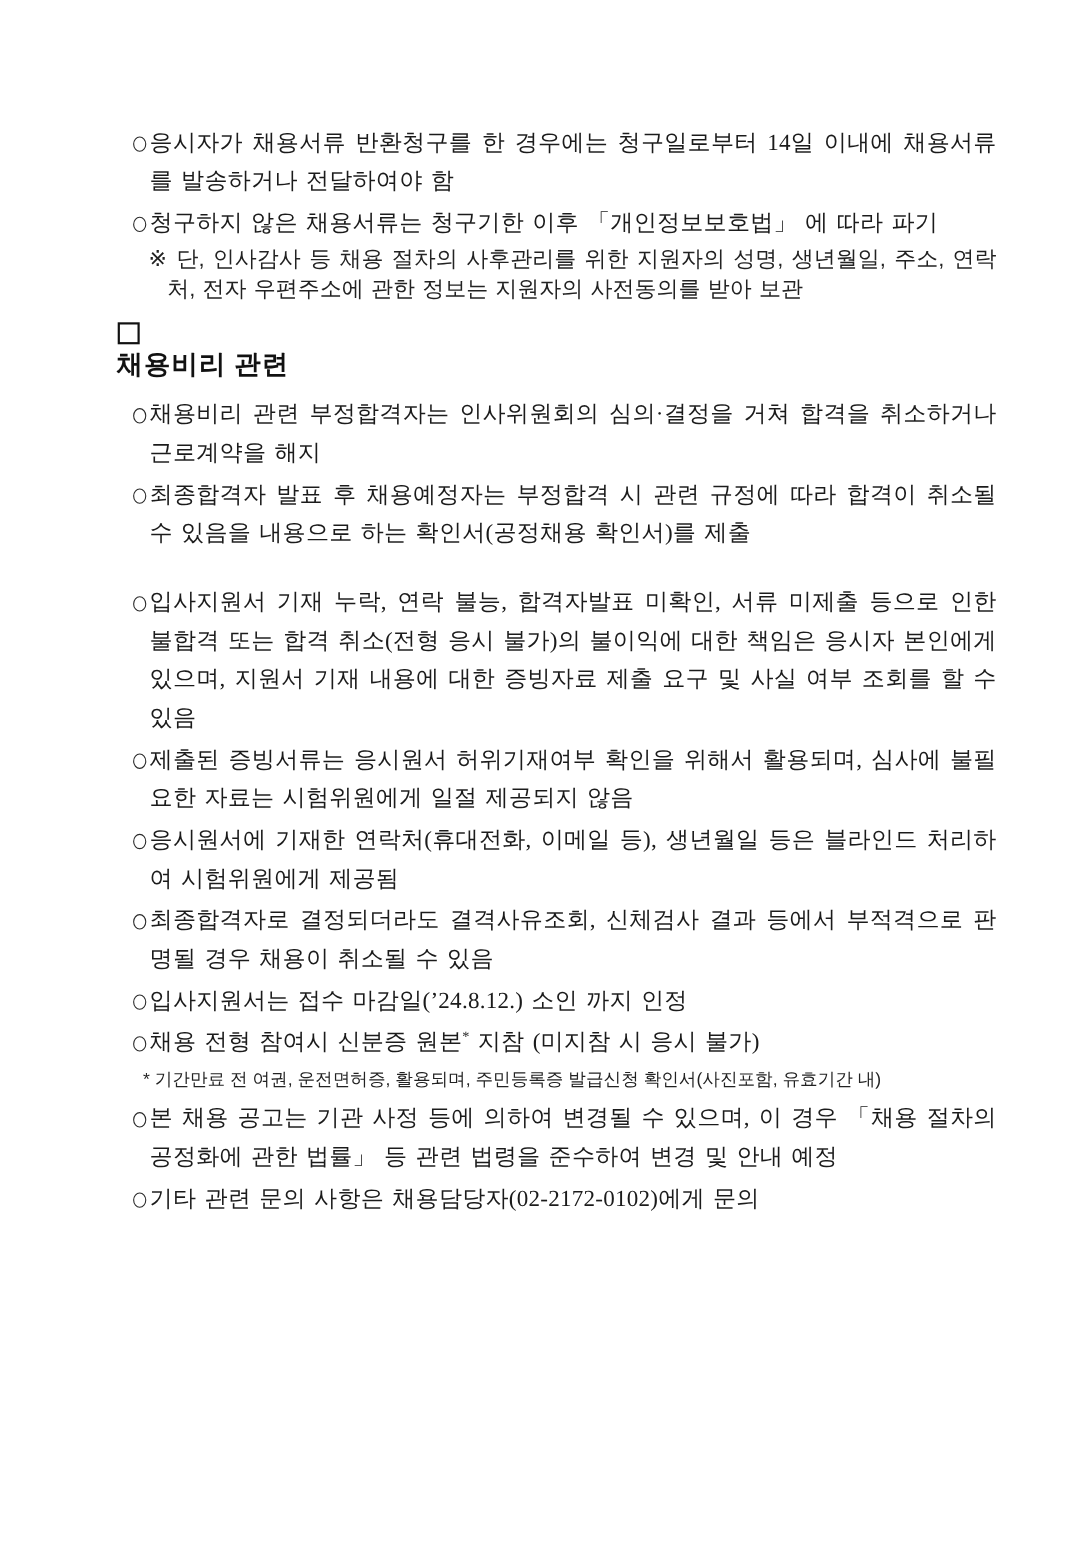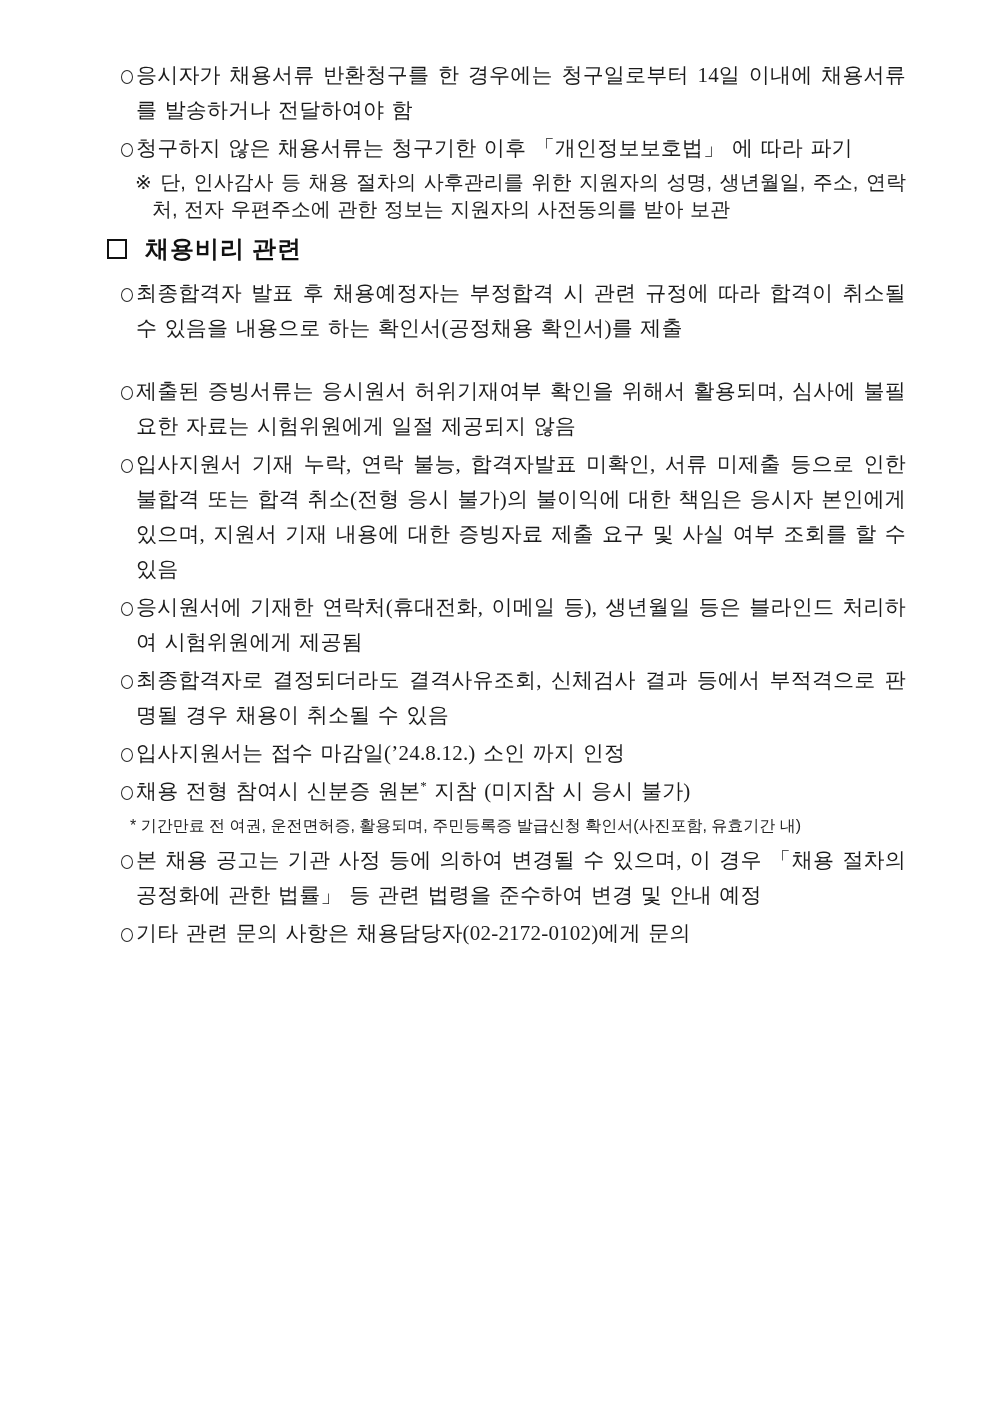--- a/index.html
+++ b/index.html
@@ -11,21 +11,21 @@
     width: 992px;
     height: 1403px;
     overflow: hidden;
     color: #1b1b1b;
     font-family: "Liberation Serif", "DejaVu Serif", serif;
   }
   .page {
     box-sizing: border-box;
     width: 992px;
     height: 1403px;
-    padding: 58px 86px 40px 106px;
+    padding: 112px 86px 40px 106px;
   }
   
   .bullet {
     display: flex;
     align-items: flex-start;
     margin: 0 0 3px 0;
   }
   .marker {
     flex: 0 0 30px;
     box-sizing: border-box;
@@ -76,20 +76,21 @@
     color: #222222;
     white-space: nowrap;
   }
   
   .section { margin-top: 7px; }
   .section.gap-large { margin-top: 28px; }
   .section-header {
     display: flex;
     align-items: flex-start;
     margin: 0 0 8px 0;
+    flex-direction: column;
   }
   .sq {
     flex: 0 0 auto;
     display: inline-block;
     box-sizing: border-box;
     width: 20px;
     height: 20px;
     margin: 9px 18px 0 1px;
     border: 2.4px solid #111111;
     background: transparent;
@@ -119,39 +120,43 @@
   </div>
 
   <p class="note">※ 단, 인사감사 등 채용 절차의 사후관리를 위한 지원자의 성명, 생년월일, 주소, 연락처, 전자 우편주소에 관한 정보는 지원자의 사전동의를 받아 보관</p>
 
   <div class="section">
     <div class="section-header">
       <span class="sq"></span>
       <h2 class="section-title">채용비리 관련</h2>
     </div>
 
+    <div class="bullet">
+      <span class="marker"><i class="circle"></i></span>
+      <p class="btext">채용비리 관련 부정합격자는 인사위원회의 심의·결정을 거쳐 합격을 취소하거나 근로계약을 해지</p>
+    </div>
 
     <div class="bullet">
       <span class="marker"><i class="circle"></i></span>
       <p class="btext">최종합격자 발표 후 채용예정자는 부정합격 시 관련 규정에 따라 합격이 취소될 수 있음을 내용으로 하는 확인서(공정채용 확인서)를 제출</p>
     </div>
 
   </div>
 
   <div class="section gap-large">
 
 
     <div class="bullet">
       <span class="marker"><i class="circle"></i></span>
-      <p class="btext">제출된 증빙서류는 응시원서 허위기재여부 확인을 위해서 활용되며, 심사에 불필요한 자료는 시험위원에게 일절 제공되지 않음</p>
+      <p class="btext">입사지원서 기재 누락, 연락 불능, 합격자발표 미확인, 서류 미제출 등으로 인한 불합격 또는 합격 취소(전형 응시 불가)의 불이익에 대한 책임은 응시자 본인에게 있으며, 지원서 기재 내용에 대한 증빙자료 제출 요구 및 사실 여부 조회를 할 수 있음</p>
     </div>
 
     <div class="bullet">
       <span class="marker"><i class="circle"></i></span>
-      <p class="btext">입사지원서 기재 누락, 연락 불능, 합격자발표 미확인, 서류 미제출 등으로 인한 불합격 또는 합격 취소(전형 응시 불가)의 불이익에 대한 책임은 응시자 본인에게 있으며, 지원서 기재 내용에 대한 증빙자료 제출 요구 및 사실 여부 조회를 할 수 있음</p>
+      <p class="btext">제출된 증빙서류는 응시원서 허위기재여부 확인을 위해서 활용되며, 심사에 불필요한 자료는 시험위원에게 일절 제공되지 않음</p>
     </div>
 
     <div class="bullet">
       <span class="marker"><i class="circle"></i></span>
       <p class="btext">응시원서에 기재한 연락처(휴대전화, 이메일 등), 생년월일 등은 블라인드 처리하여 시험위원에게 제공됨</p>
     </div>
 
     <div class="bullet">
       <span class="marker"><i class="circle"></i></span>
       <p class="btext">최종합격자로 결정되더라도 결격사유조회, 신체검사 결과 등에서 부적격으로 판명될 경우 채용이 취소될 수 있음</p>

